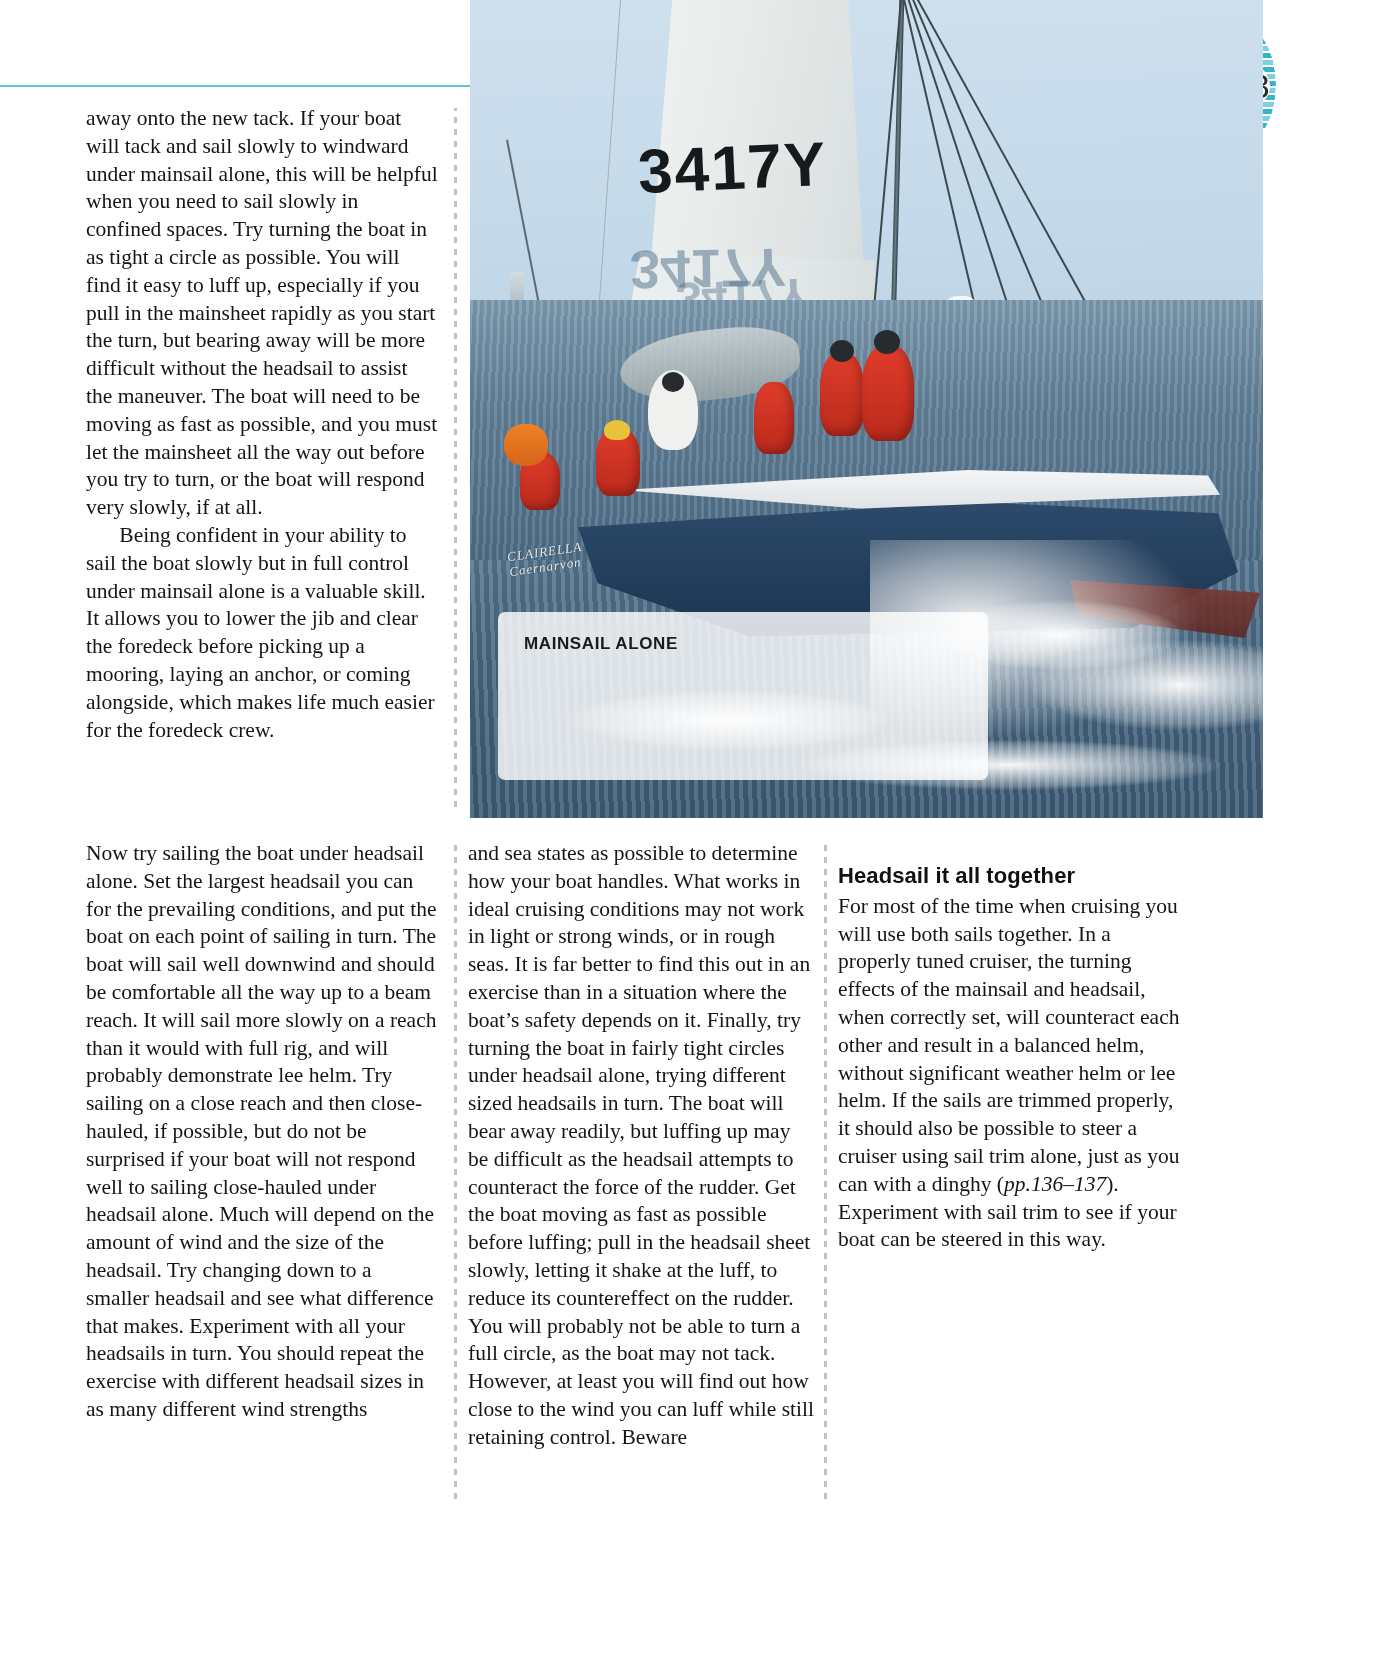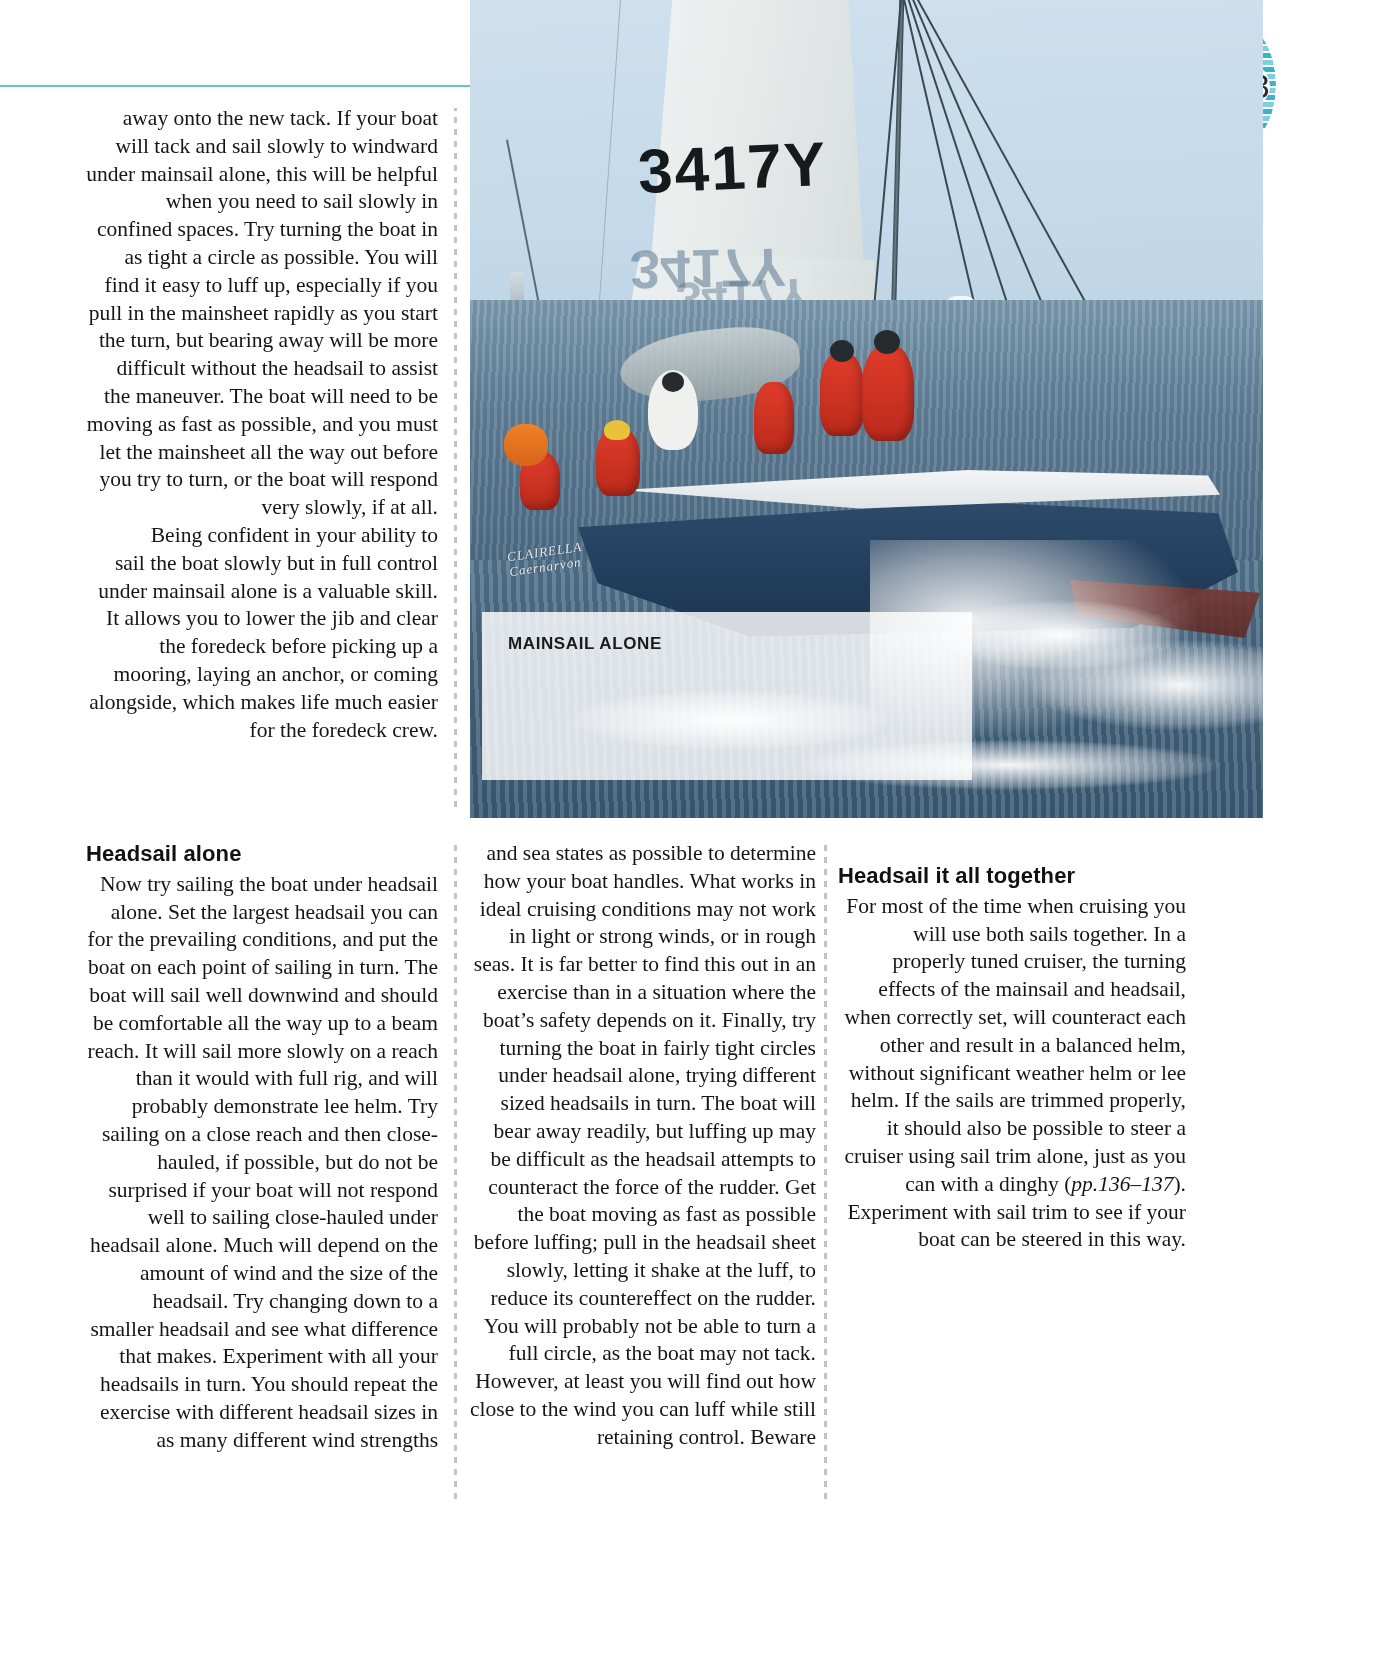--- a/index.html
+++ b/index.html
@@ -159,43 +159,43 @@
     position:absolute;left:40px;top:272px;width:14px;height:46px;
     background:linear-gradient(180deg,#d8dde0,#9aa5ab);opacity:.75;
   }
   .farboat{
     position:absolute;left:478px;top:296px;width:26px;height:12px;
     background:rgba(255,255,255,.8);border-radius:40%;
   }
 
   
   .caption{
-    position:absolute;left:12px;top:612px;width:490px;height:168px;
+    position:absolute;left:28px;top:612px;width:490px;height:168px;
     background:rgba(255,255,255,.82);
-    padding:22px 26px 0 26px;box-sizing:border-box;
+    padding:22px 26px 0 26px;box-sizing:border-box;border-radius:7px;
   }
   .caption h4{
     margin:0 0 6px 0;
     font-family:"Liberation Sans", sans-serif;
     font-size:17px;font-weight:700;letter-spacing:.6px;color:#1b1b1b;
   }
   .caption p{
     margin:0;
     font-family:"Liberation Sans", sans-serif;
     font-size:17.5px;line-height:1.56;color:#1b1b1b;font-weight:400;
   }
 
   
   .col{
     position:absolute;
     font-family:"Liberation Serif", serif;
     font-size:21.5px;line-height:27.8px;color:#151515;
     text-align:left;
   }
-  .col p{margin:0;text-align:right;}
+  .col p{margin:0;}
   .col p.indent{text-indent:1.55em;font-family:Liberation Serif, serif;}
   .sub{
     font-family:"Liberation Sans", sans-serif;
     font-size:22px;font-weight:700;color:#111;
     margin:22px 0 3px 0;letter-spacing:.1px;
   }
   .sub.first{margin-top:0;}
 
   #col-a{left:86px;top:105px;width:352px;}
   #col-a2{left:86px;top:840px;width:352px;}
@@ -286,21 +286,20 @@
 <div class="dots" id="dots-1"></div>
 <div class="dots" id="dots-2"></div>
 <div class="dots" id="dots-3"></div>
 
 <div class="col" id="col-a">
   <p>away onto the new tack. If your boat will tack and sail slowly to windward under mainsail alone, this will be helpful when you need to sail slowly in confined spaces. Try turning the boat in as tight a circle as possible. You will find it easy to luff up, especially if you pull in the mainsheet rapidly as you start the turn, but bearing away will be more difficult without the headsail to assist the maneuver. The boat will need to be moving as fast as possible, and you must let the mainsheet all the way out before you try to turn, or the boat will respond very slowly, if at all.</p>
   <p class="indent">Being confident in your ability to sail the boat slowly but in full control under mainsail alone is a valuable skill. It allows you to lower the jib and clear the foredeck before picking up a mooring, laying an anchor, or coming alongside, which makes life much easier for the foredeck crew.</p>
 </div>
 
 <div class="col" id="col-a2">
-  <div class="sub first">Headsail alone</div>
   <p>Now try sailing the boat under headsail alone. Set the largest headsail you can for the prevailing conditions, and put the boat on each point of sailing in turn. The boat will sail well downwind and should be comfortable all the way up to a beam reach. It will sail more slowly on a reach than it would with full rig, and will probably demonstrate lee helm. Try sailing on a close reach and then close-hauled, if possible, but do not be surprised if your boat will not respond well to sailing close-hauled under headsail alone. Much will depend on the amount of wind and the size of the headsail. Try changing down to a smaller headsail and see what difference that makes. Experiment with all your headsails in turn. You should repeat the exercise with different headsail sizes in as many different wind strengths</p>
 </div>
 
 <div class="col" id="col-b">
   <p>and sea states as possible to determine how your boat handles. What works in ideal cruising conditions may not work in light or strong winds, or in rough seas. It is far better to find this out in an exercise than in a situation where the boat’s safety depends on it. Finally, try turning the boat in fairly tight circles under headsail alone, trying different sized headsails in turn. The boat will bear away readily, but luffing up may be difficult as the headsail attempts to counteract the force of the rudder. Get the boat moving as fast as possible before luffing; pull in the headsail sheet slowly, letting it shake at the luff, to reduce its countereffect on the rudder. You will probably not be able to turn a full circle, as the boat may not tack. However, at least you will find out how close to the wind you can luff while still retaining control. Beware</p>
 </div>
 
 <div class="col" id="col-c">
   <div class="sub">Headsail it all together</div>
   <p><span>For most of the time when cruising you will use both sails together. In a properly tuned cruiser, the turning effects of the mainsail and headsail, when correctly set, will counteract each other and result in a balanced helm, without significant weather helm or lee helm. If the sails are trimmed properly, it should also be possible to steer a cruiser using sail trim alone, just as you can with a dinghy (</span><em>pp.136–137</em><span>). Experiment with sail trim to see if your boat can be steered in this way.</span></p>

